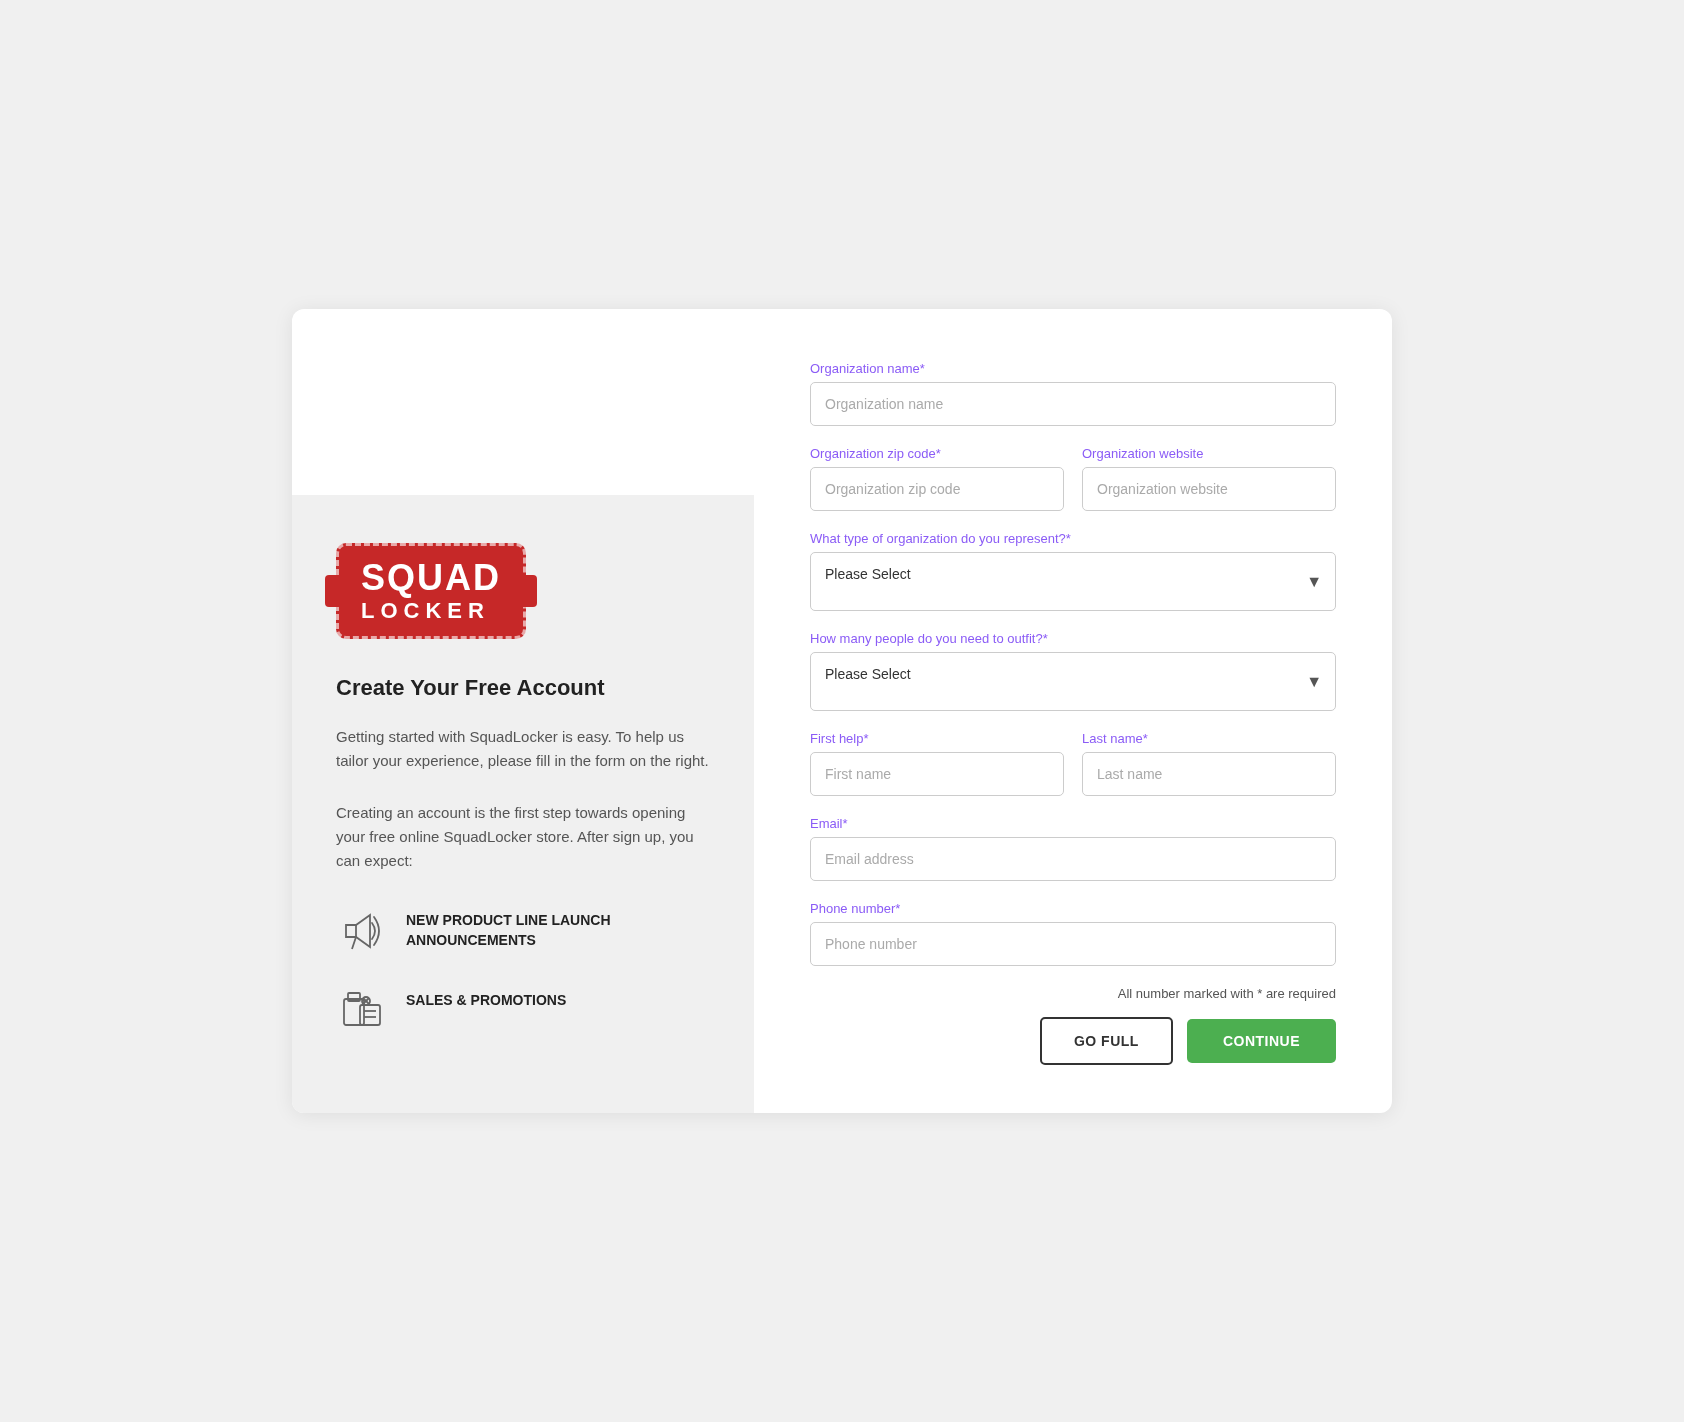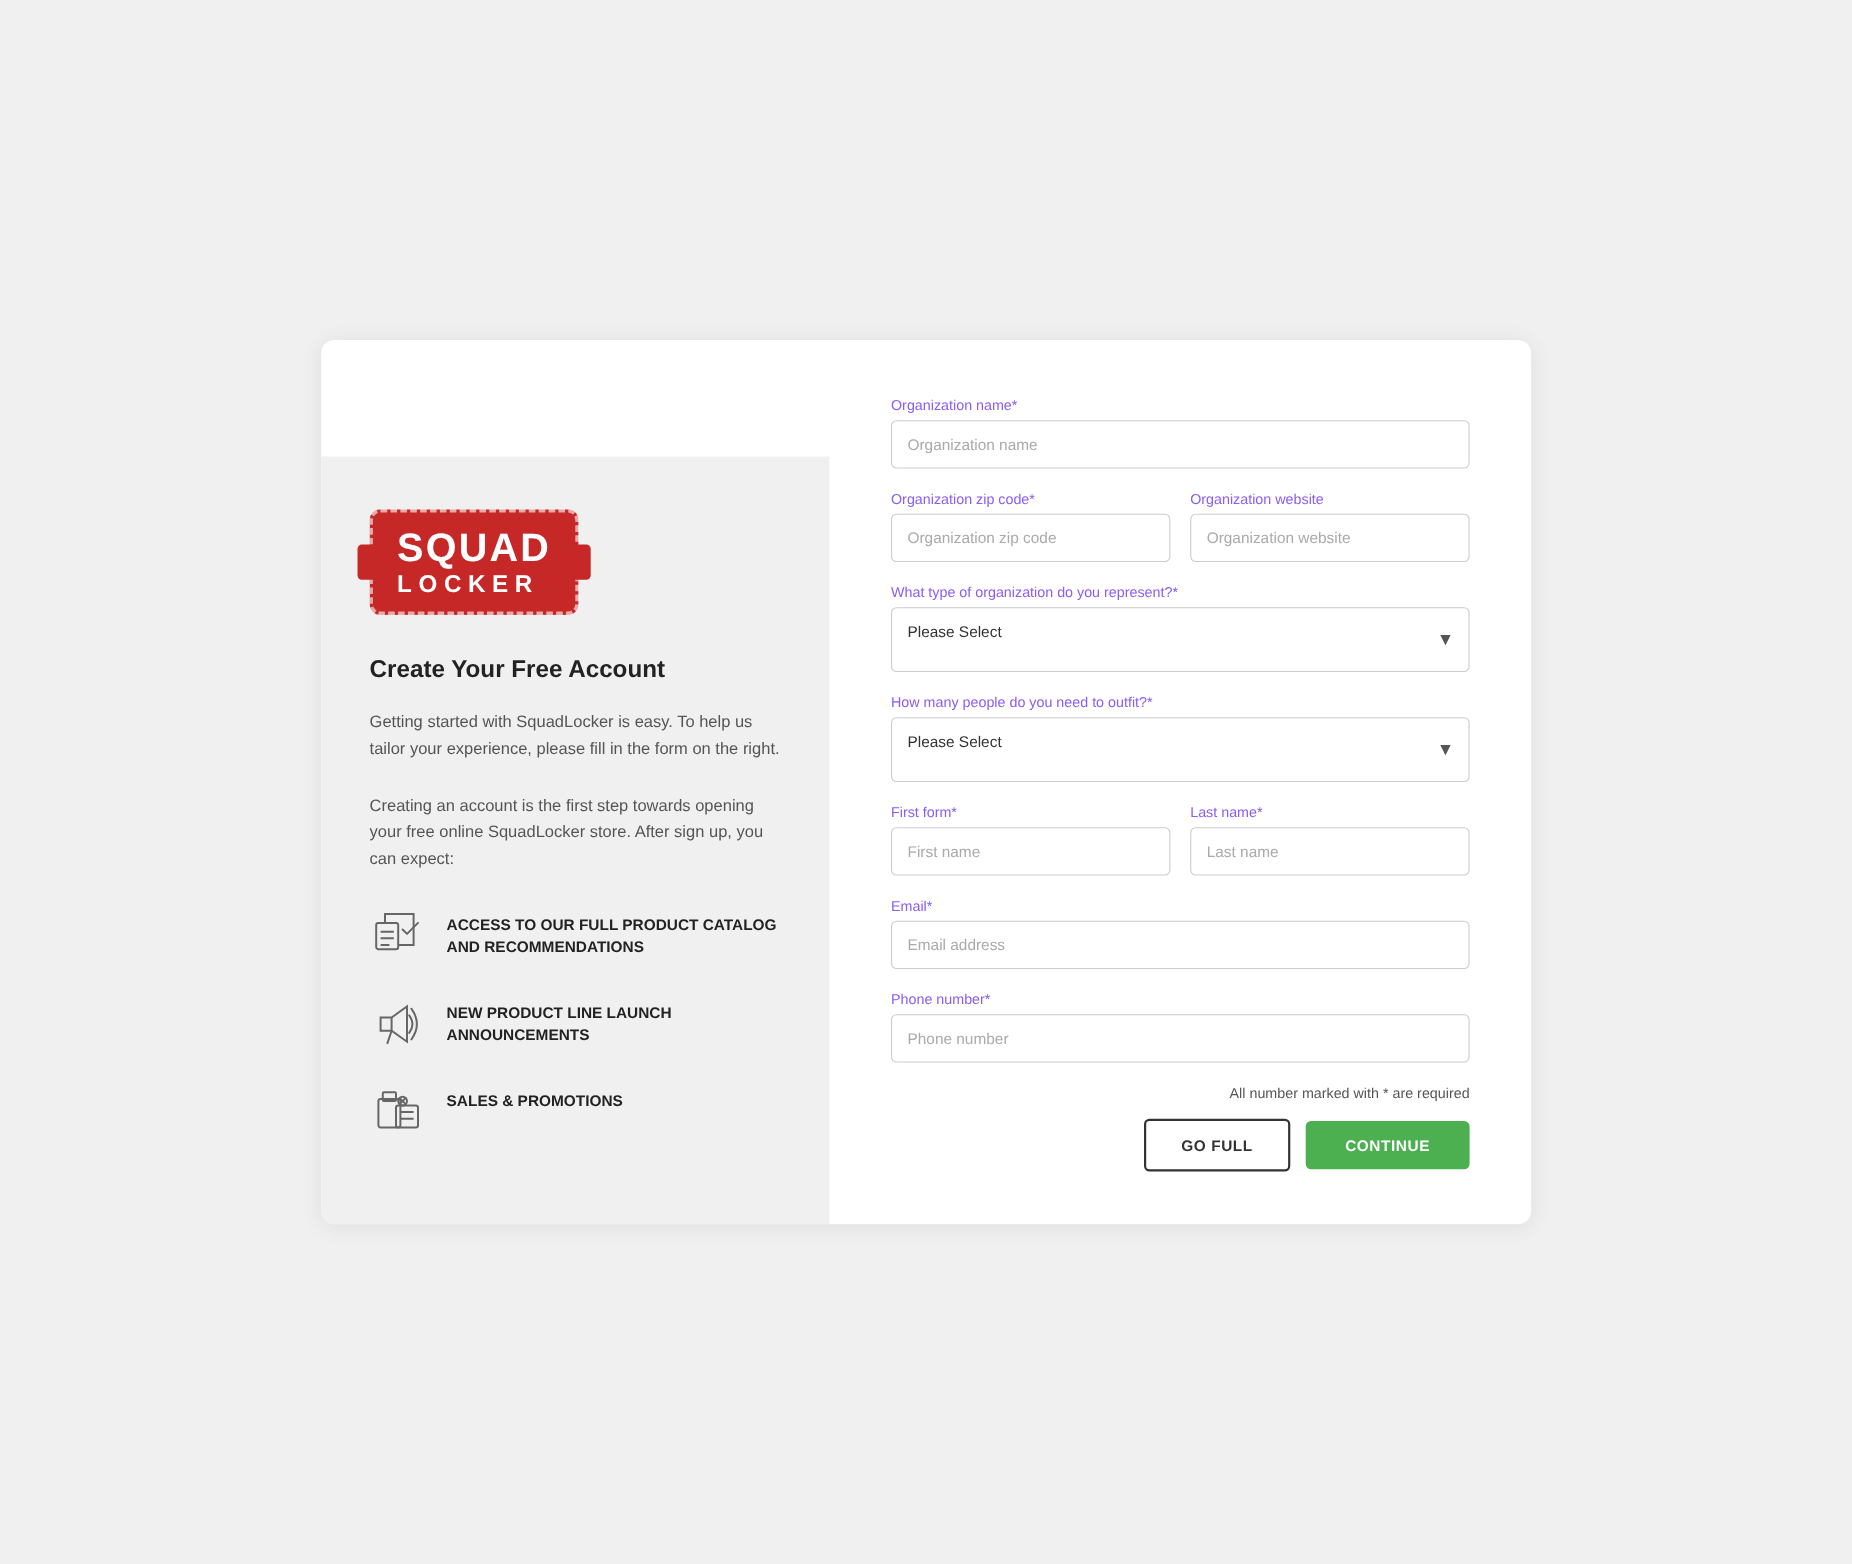--- a/index.html
+++ b/index.html
@@ -223,31 +223,20 @@
     </div>
 
     <h1 class="headline">Create Your Free Account</h1>
 
     <p class="intro-text">Getting started with SquadLocker is easy. To help us tailor your experience, please fill in the form on the right.</p>
 
     <p class="second-text">Creating an account is the first step towards opening your free online SquadLocker store. After sign up, you can expect:</p>
 
     <ul class="feature-list">
 
-      <li class="feature-item">
-        <svg class="feature-icon" viewBox="0 0 52 52" fill="none" stroke="#666" stroke-width="1.8">
-          <rect x="6" y="14" width="20" height="24" rx="2"></rect>
-          <path d="M14 14 L14 6 L40 6 L40 34 L26 34"></path>
-          <line x1="10" y1="22" x2="22" y2="22"></line>
-          <line x1="10" y1="28" x2="22" y2="28"></line>
-          <line x1="10" y1="34" x2="18" y2="34"></line>
-          <path d="M30 20 L34 24 L44 14" stroke-linecap="round" stroke-linejoin="round"></path>
-        </svg>
-        <span class="feature-label">ACCESS TO OUR FULL PRODUCT CATALOG AND RECOMMENDATIONS</span>
-      </li>
 
       <li class="feature-item">
         <svg class="feature-icon" viewBox="0 0 52 52" fill="none" stroke="#666" stroke-width="1.8">
           <path d="M10 20 L20 20 L34 10 L34 42 L20 32 L10 32 Z"></path>
           <path d="M20 20 L20 32"></path>
           <path d="M20 32 L16 44"></path>
           <path d="M36 18 Q42 26 36 34" stroke-linecap="round"></path>
           <path d="M38 12 Q48 26 38 40" stroke-linecap="round"></path>
         </svg>
         <span class="feature-label">NEW PRODUCT LINE LAUNCH ANNOUNCEMENTS</span>
@@ -313,21 +302,21 @@
             <option>51-100</option>
             <option>101-500</option>
             <option>500+</option>
           </select>
           <span class="select-arrow">▼</span>
         </div>
       </div>
 
       <div class="two-col field-group">
         <div>
-          <label class="field-label">First form*</label>
+          <label class="field-label">First help*</label>
           <input class="field-input" type="text" placeholder="First name" style="">
         </div>
         <div>
           <label class="field-label">Last name*</label>
           <input class="field-input" type="text" placeholder="Last name" style="">
         </div>
       </div>
 
       <div class="field-group">
         <label class="field-label">Email*</label>

